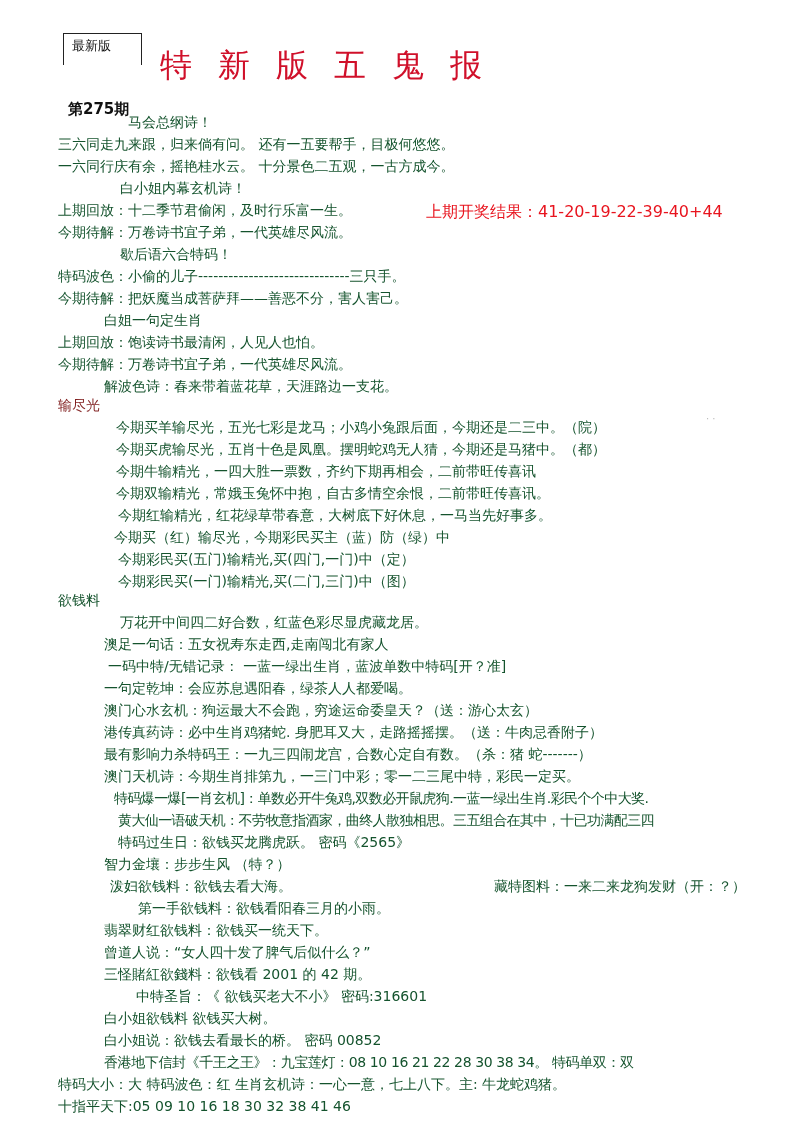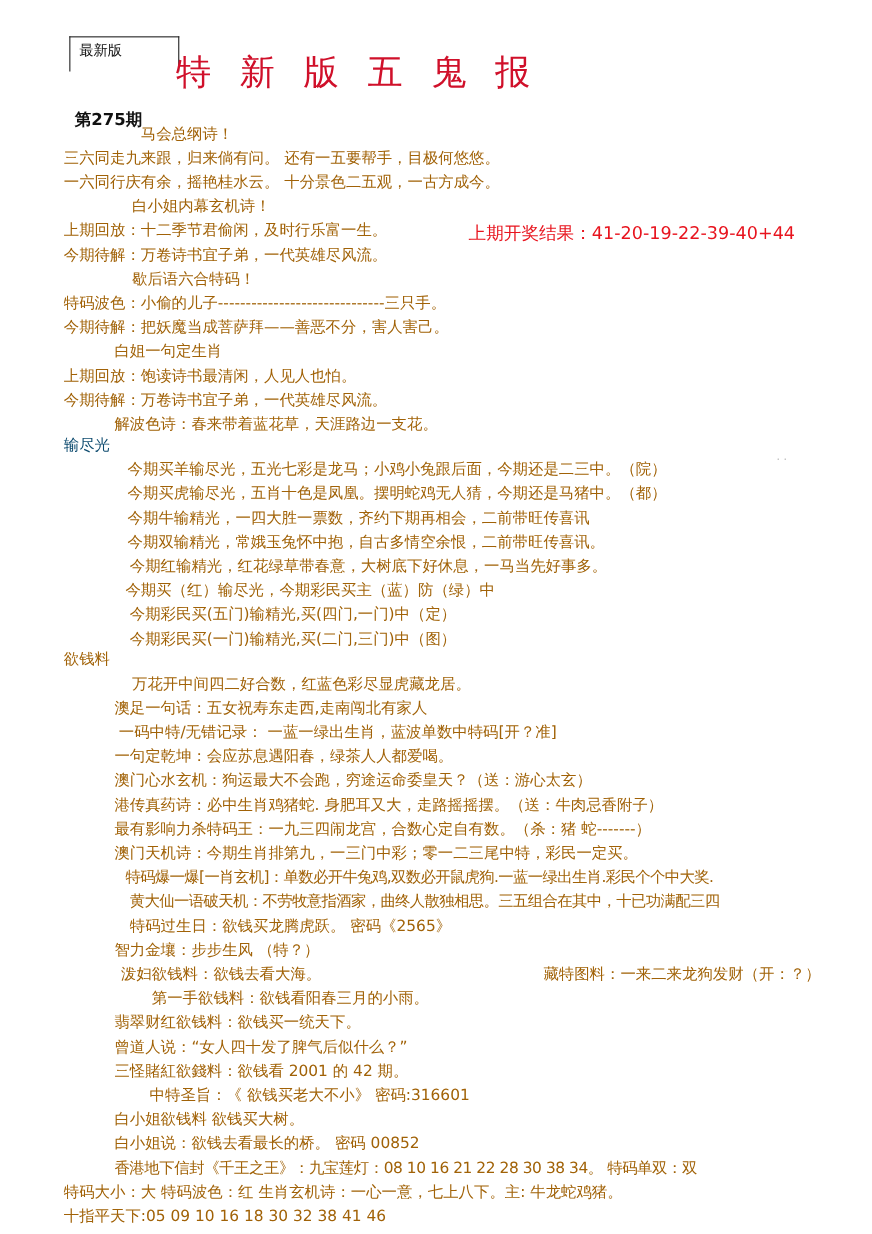--- a/index.html
+++ b/index.html
@@ -1,33 +1,33 @@
 <!DOCTYPE html>
 <html><head>
   <meta charset="utf-8">
   <style>
     html, body { margin: 0; padding: 0; background: #ffffff; }
     body {
       width: 793px; height: 1122px; position: relative; overflow: hidden;
       font-family: "DejaVu Sans", sans-serif; color: #111;
     }
     .badge-box {
-      position: absolute; left: 63px; top: 33px; width: 100px; height: 32px;
+      position: absolute; left: 63px; top: 33px; width: 79px; height: 32px;
       border-top: 1px solid #222; border-left: 1px solid #222; border-right: 1px solid #222;
       box-sizing: border-box;
     }
     .badge-text { position: absolute; left: 8px; top: 3px; font-size: 13px; color: #111; }
     .big-title {
       position: absolute; left: 160px; top: 44px; font-family: "DejaVu Serif", serif;
       font-size: 32px; color: #d0102a; letter-spacing: 26px; white-space: nowrap;
     }
     .issue { position: absolute; left: 68px; top: 100px; font-size: 15px; font-weight: bold; color: #111; }
-    .line { position: absolute; white-space: nowrap; font-size: 14px; line-height: 18px; color: #a16207; }
+    .line { position: absolute; white-space: nowrap; font-size: 14px; line-height: 18px; color: #14532d; }
     .red-result { position: absolute; left: 426px; top: 202px; font-size: 16px; color: #e8141e; white-space: nowrap; text-align: center; }
-    .sect-red { color: #0c4a6e; text-align: right; }
+    .sect-red { color: #7f1d1d; text-align: right; }
     .faint { color: #bbb; }
   </style>
 </head>
 <body>
 
 <div class="badge-box">
   <span class="badge-text">最新版</span>
 </div>
 <div class="big-title">特新版五鬼报</div>
 <div class="issue">第275期</div>

